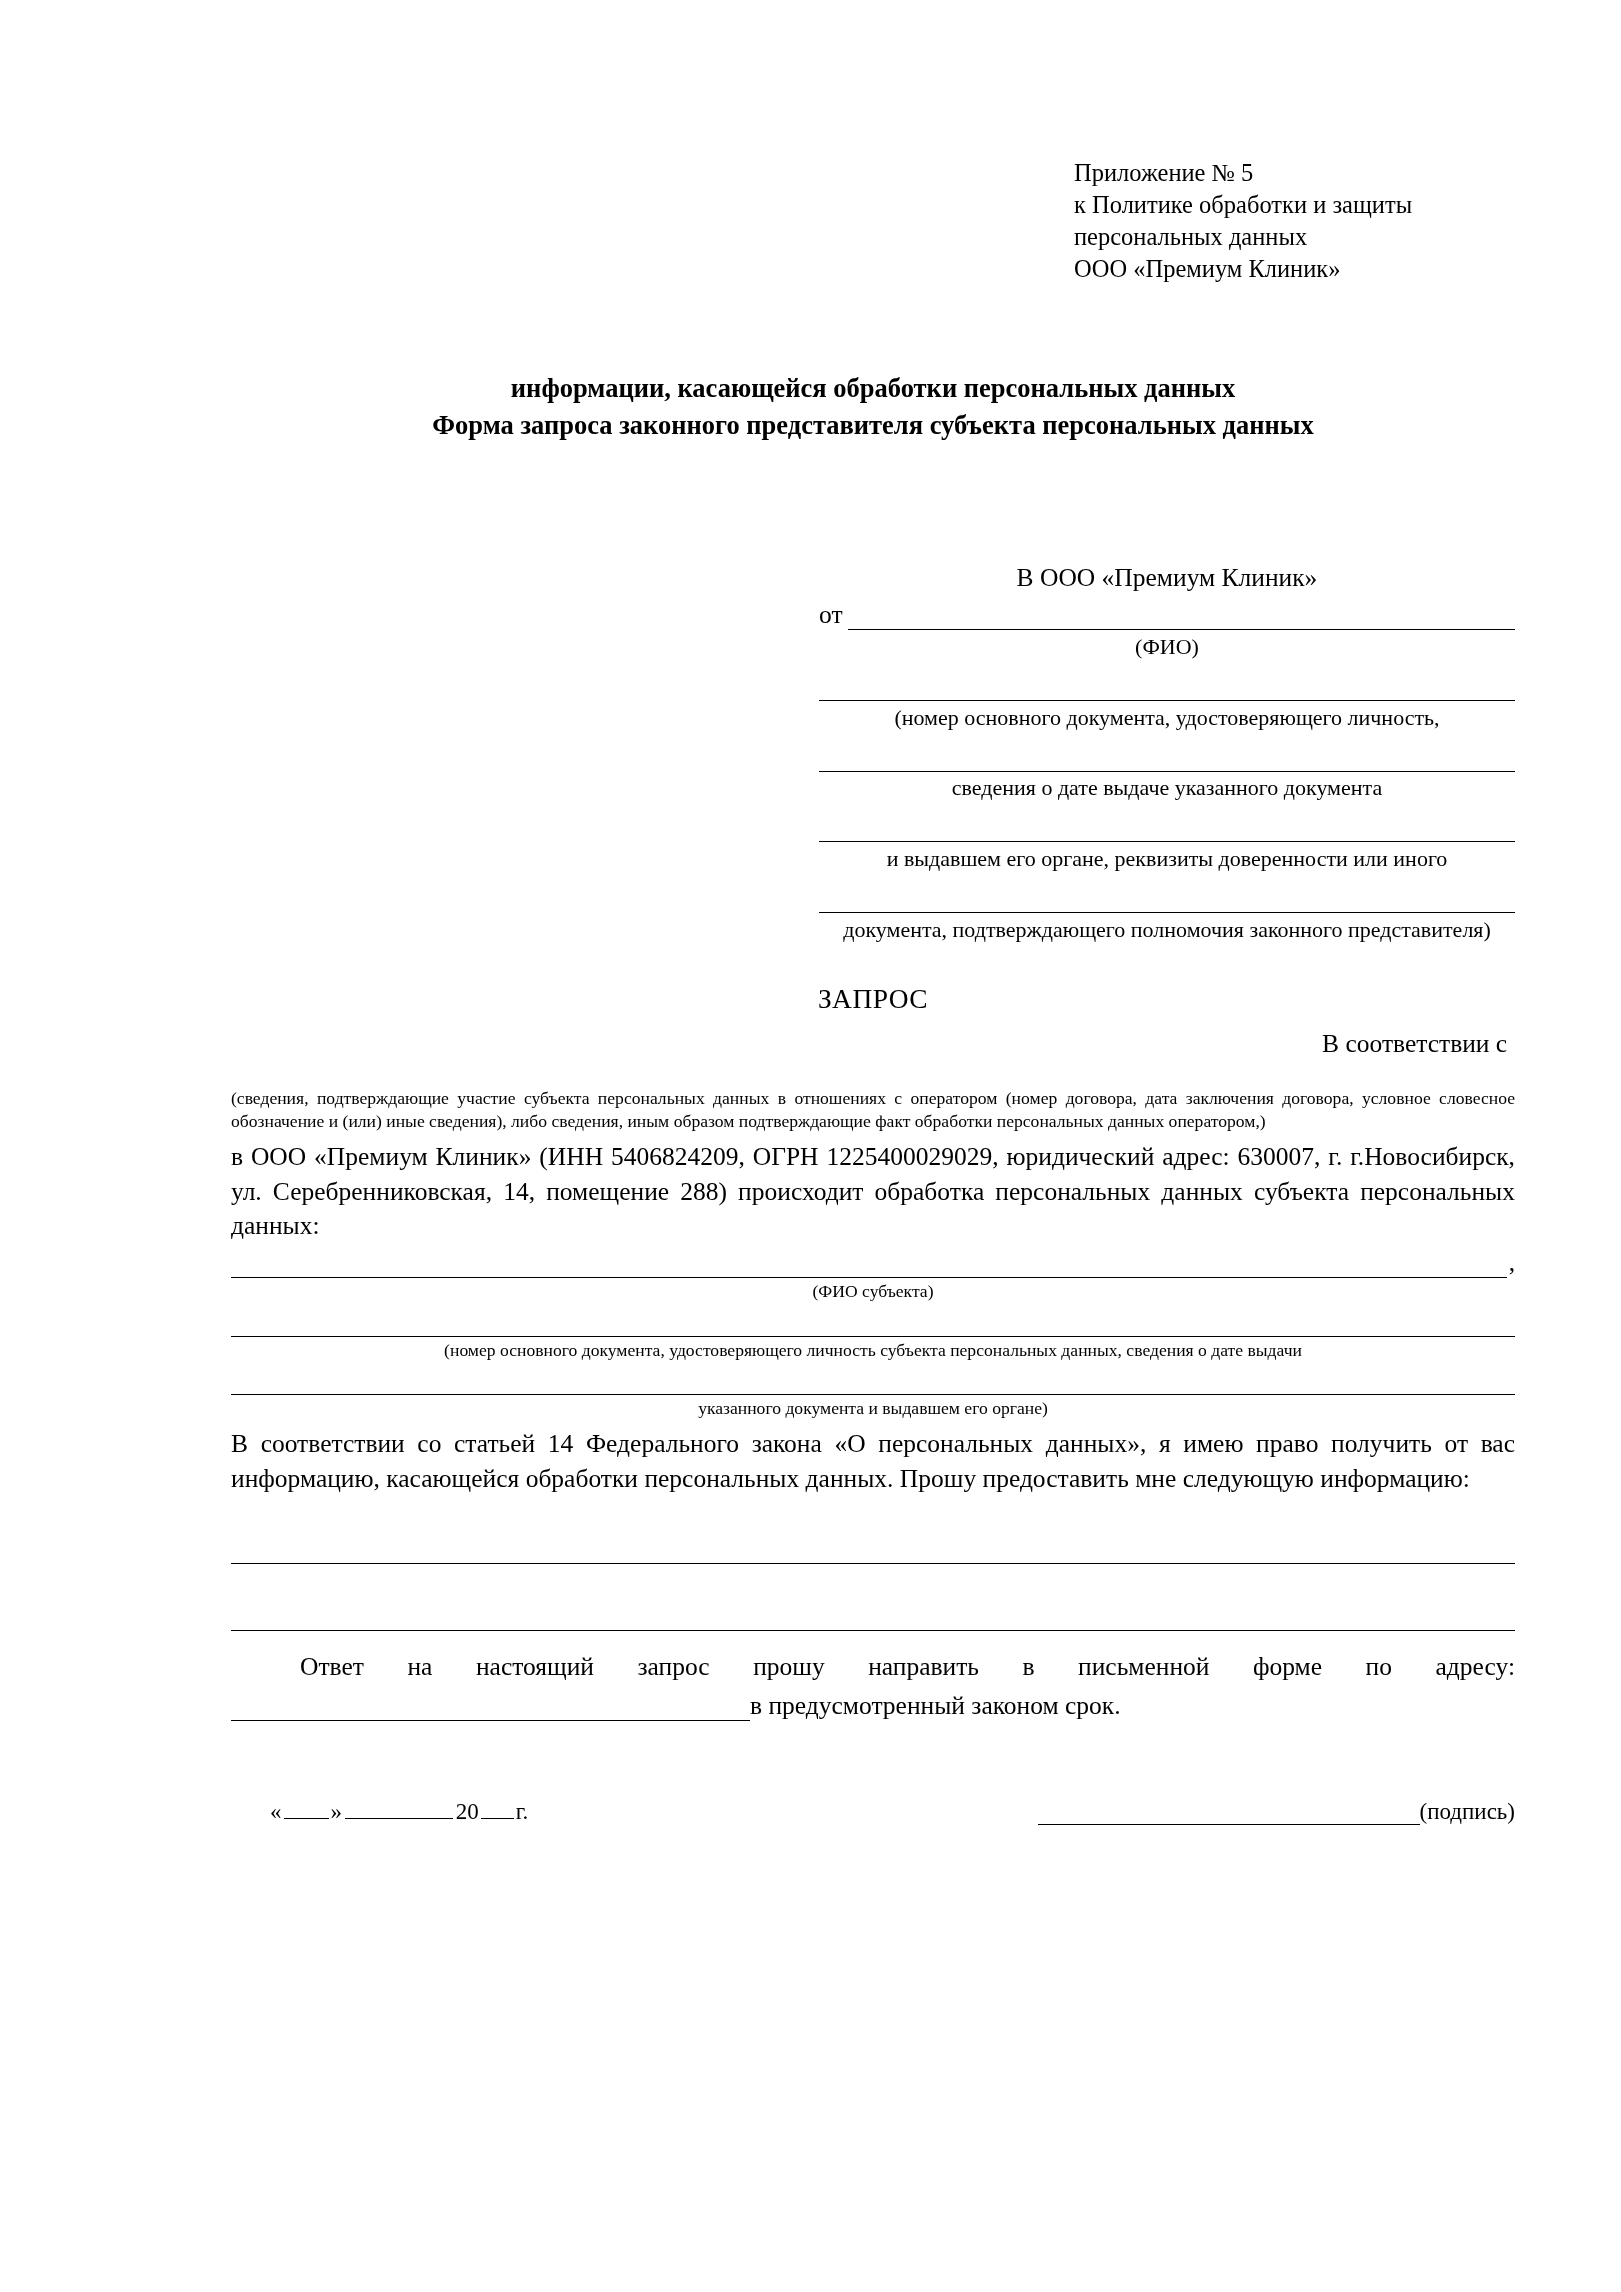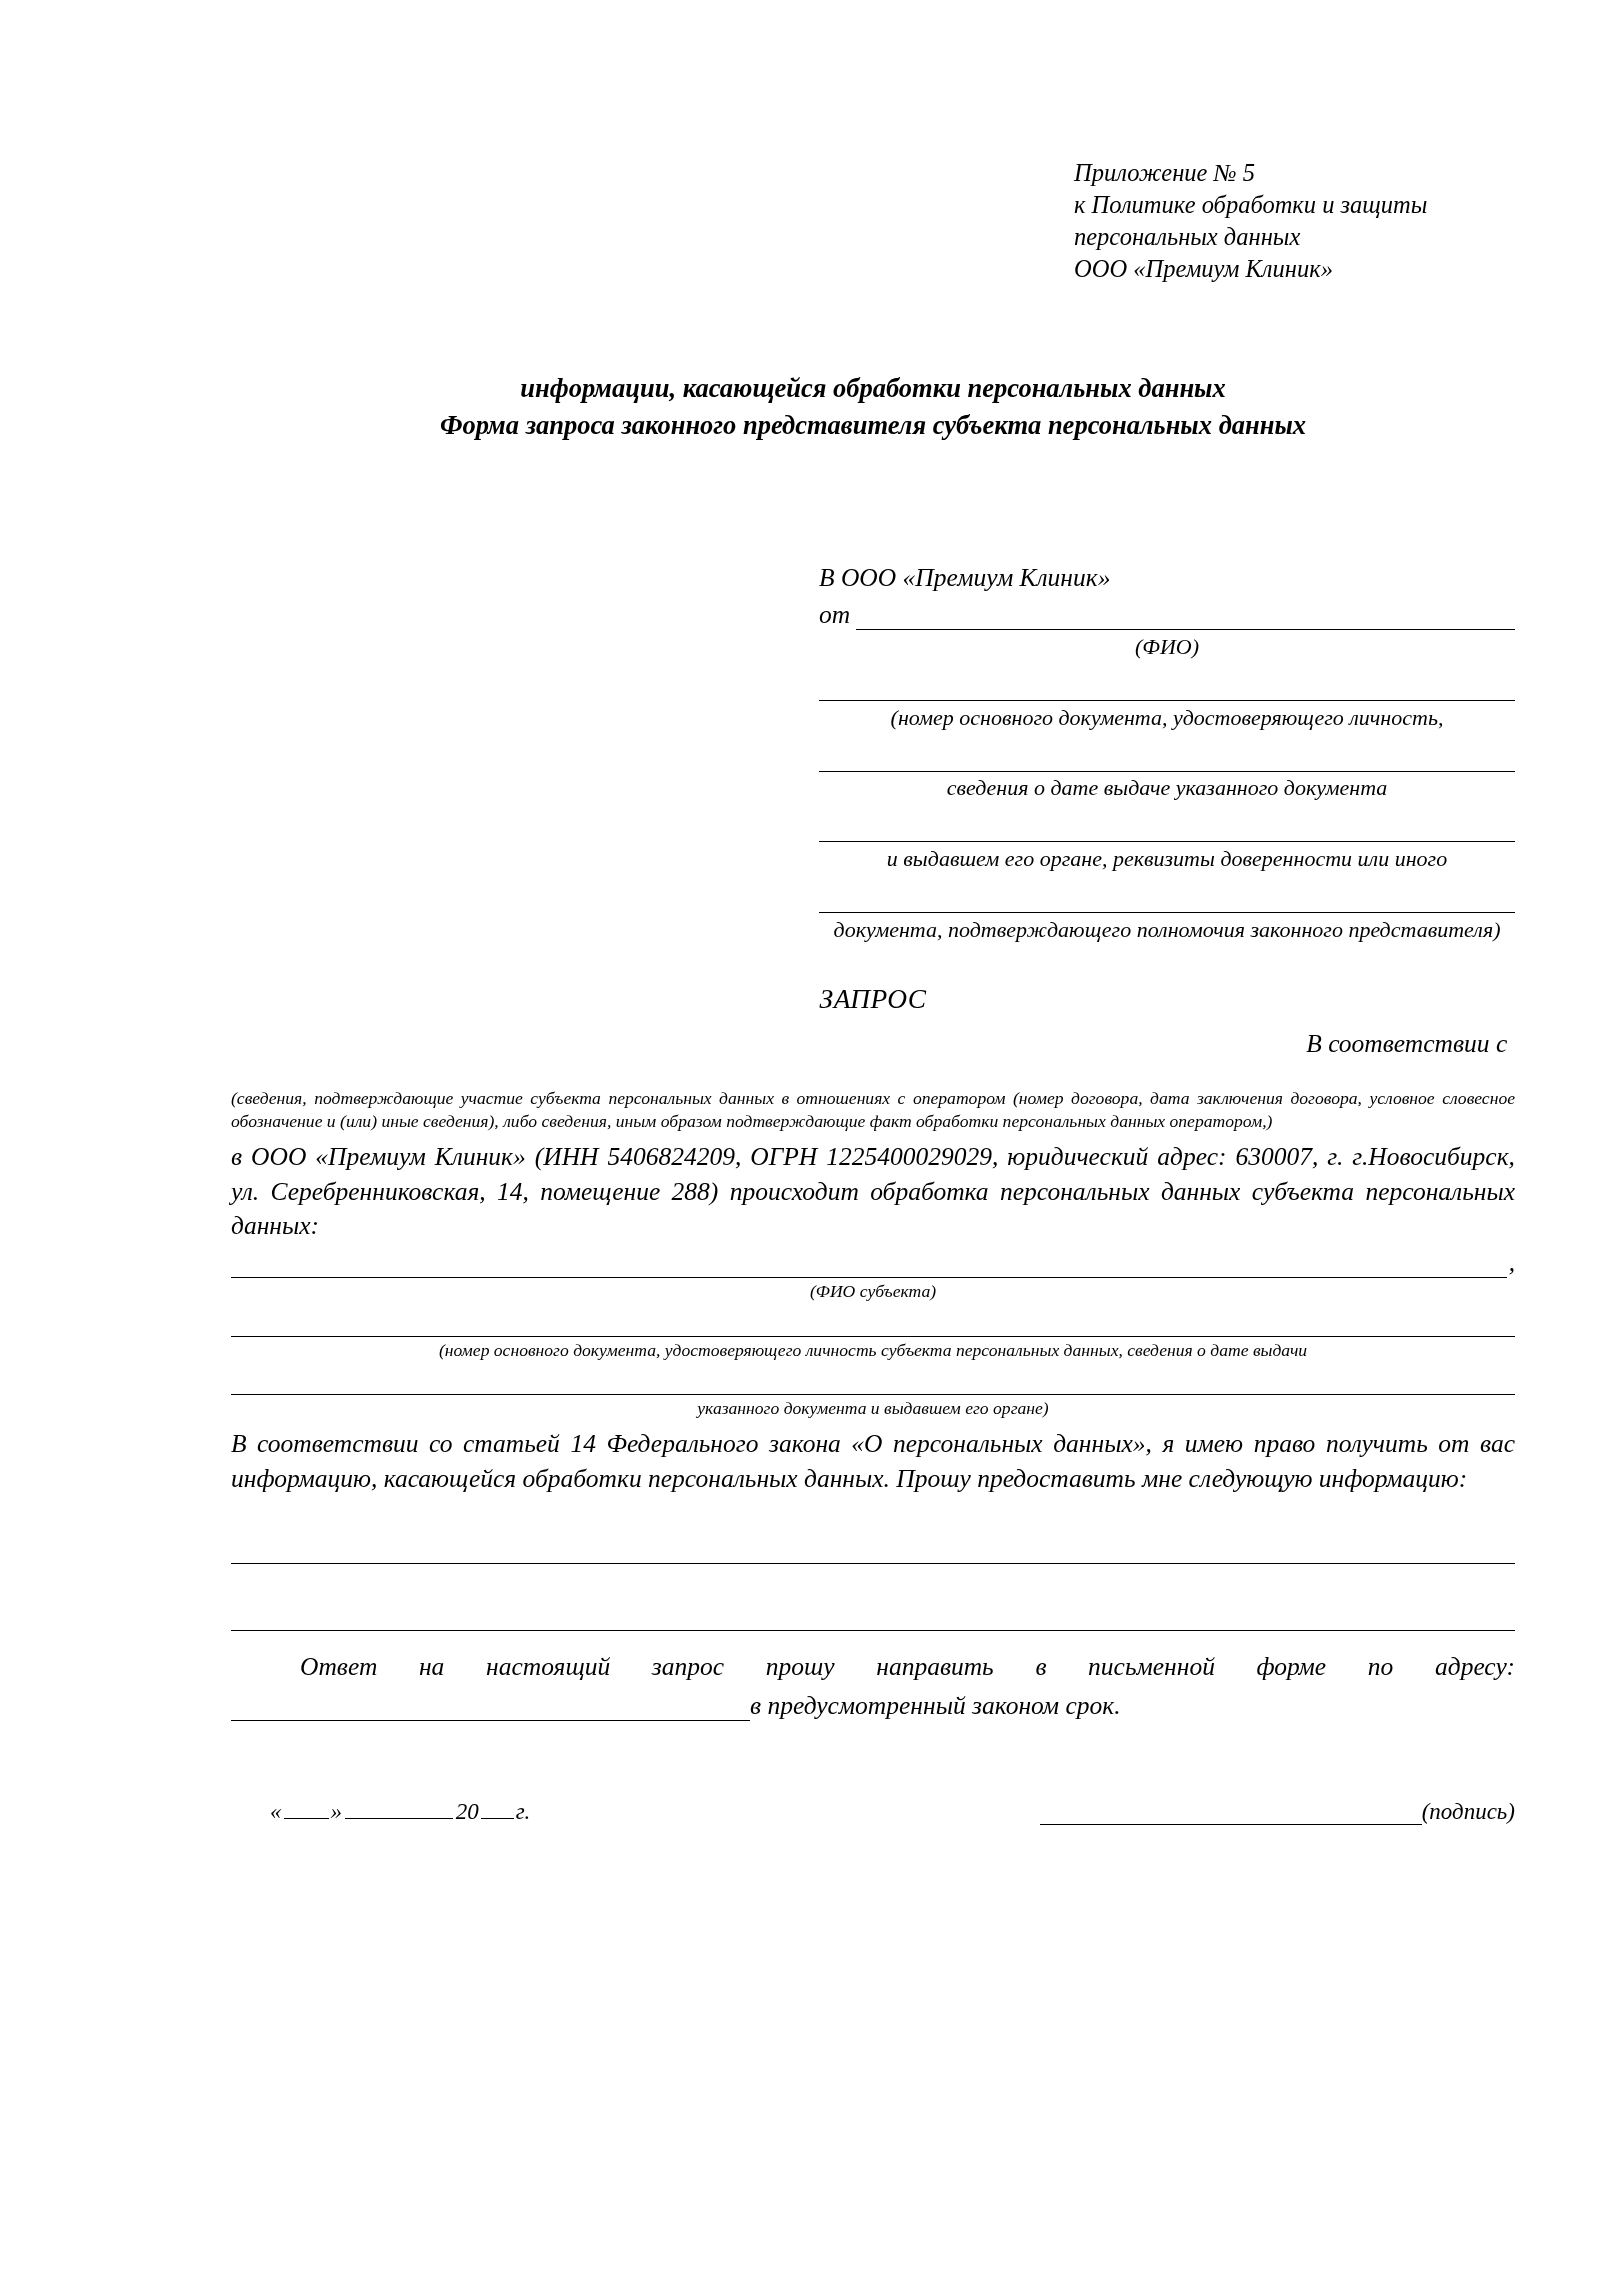--- a/index.html
+++ b/index.html
@@ -13,21 +13,20 @@
   }
   .page {
     position: relative;
     width: 1621px;
     height: 1888px;
     margin: 0 auto;
     background: #ffffff;
     box-sizing: border-box;
     padding: 12px;
     overflow: hidden;
-    font-style: italic;
   }
   .inner {
     position: absolute;
     left: 231px;
     top: 157px;
     width: 1284px;
   }
 
   
   .header-block {
@@ -51,20 +50,21 @@
 
   
   .addressee {
     margin-top: 118px;
     margin-left: 588px;
     width: 696px;
     font-size: 25.5px;
   }
   .addressee .to-line {
     margin-bottom: 7.8px;
+    text-align: center;
   }
   .ot-row {
     display: flex;
     align-items: flex-end;
   }
   .ot-label {
     white-space: nowrap;
     padding-right: 5.9px;
   }
   .rule {

